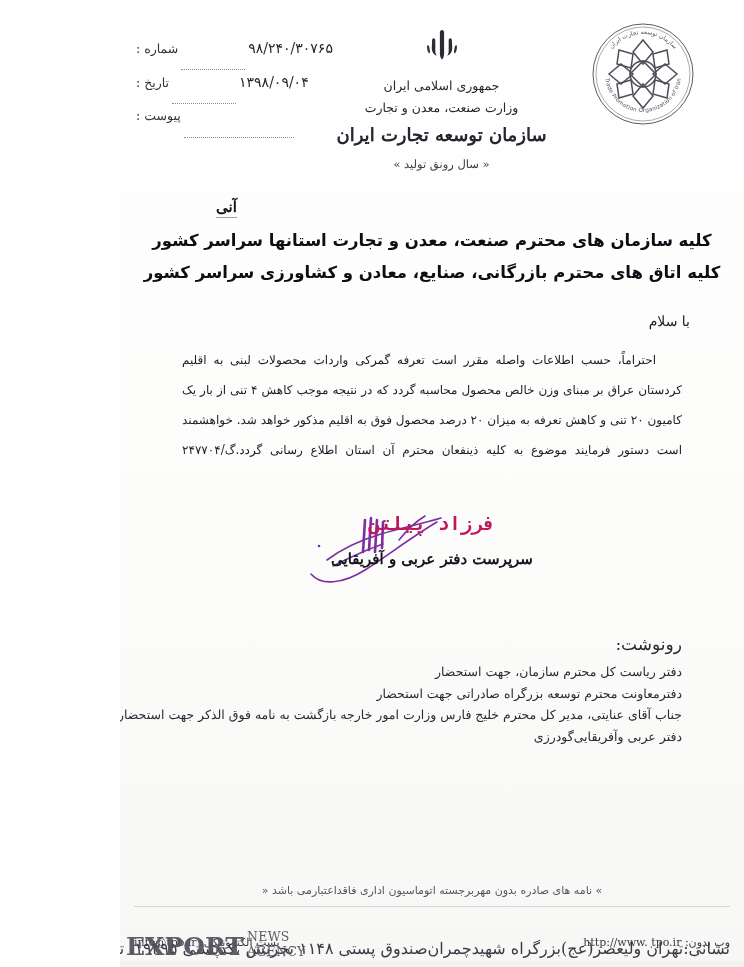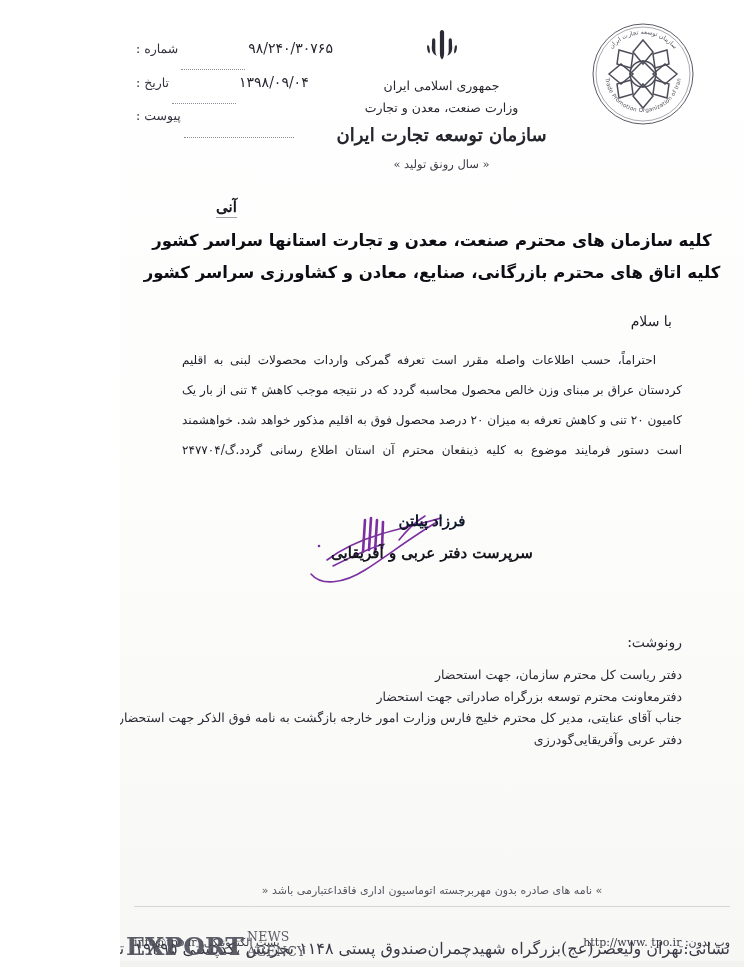--- a/index.html
+++ b/index.html
@@ -155,21 +155,21 @@
     font-family: "DejaVu Sans", "Liberation Sans", sans-serif;
     color: #0d0d14;
     line-height: 1.95;
     letter-spacing: -0.2px;
   }
 
   
   .greeting {
     position: absolute;
     top: 313px;
-    right: 72px;
+    right: 54px;
     font-size: 14px;
     font-family: "DejaVu Serif", "Liberation Serif", serif;
     color: #1c1c26;
   }
   .body-text {
     position: absolute;
     top: 345px;
     right: 62px;
     left: 62px;
     direction: rtl;
@@ -192,24 +192,24 @@
     top: 512px;
     left: 0; right: 0;
     text-align: center;
   }
   .sign-wrap {
     position: relative;
     display: inline-block;
     padding: 0 30px;
   }
   .sign-name {
-    font-size: 15px;
-    font-weight: bold;
-    font-family: Liberation Serif, serif;
-    color: #0f172a;
+    font-size: 19px;
+    font-weight: bold;
+    font-family: Liberation Mono, monospace;
+    color: #be185d;
     margin-bottom: 14px;
     position: relative;
     z-index: 2;
   }
   .sign-role {
     font-size: 15px;
     font-weight: bold;
     font-family: "DejaVu Serif", "Liberation Serif", serif;
     color: #14141c;
     position: relative;
@@ -229,22 +229,22 @@
   .cc-block {
     position: absolute;
     top: 634px;
     right: 62px;
     direction: rtl;
     text-align: right;
     color: #2a2a34;
     font-family: "DejaVu Serif", "Liberation Serif", serif;
   }
   .cc-title {
-    font-size: 14px;
-    margin-bottom: 14px;
+    font-size: 17px;
+    margin-bottom: 7px;
   }
   .cc-item {
     font-size: 12.5px;
     line-height: 1.72;
     white-space: nowrap;
   }
 
   
   .footer-note {
     position: absolute;

